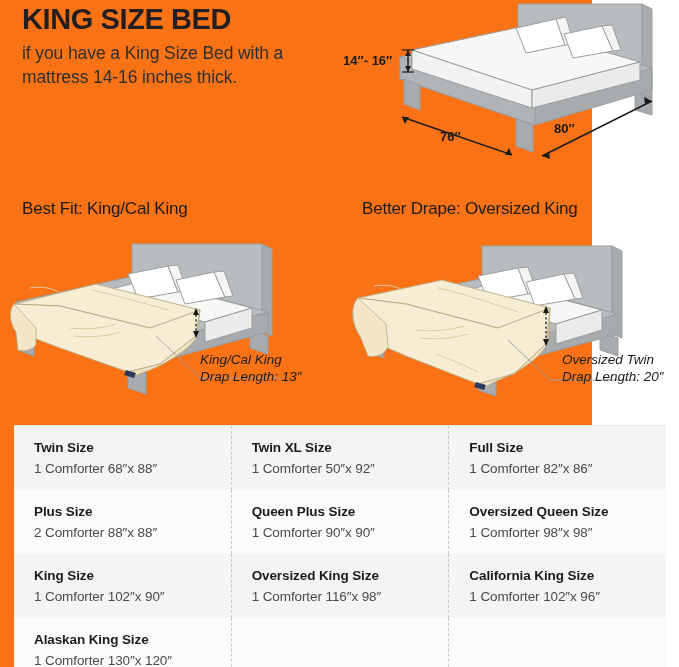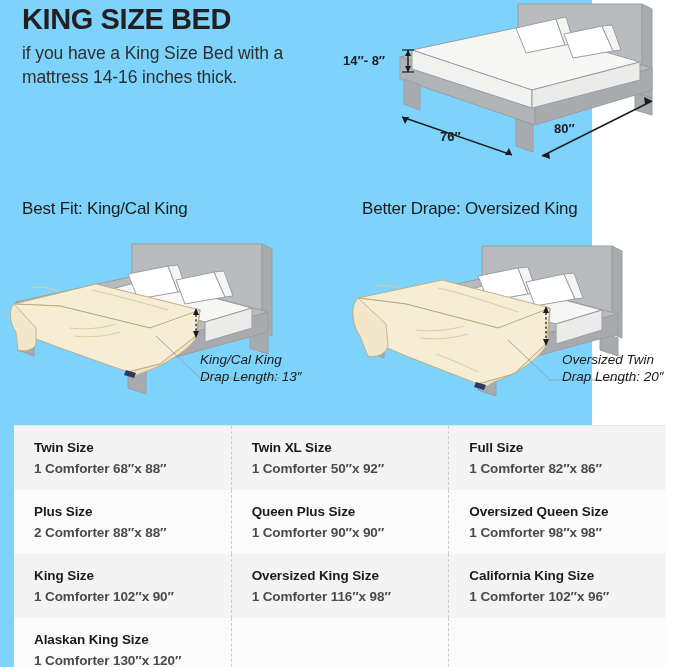--- a/index.html
+++ b/index.html
@@ -12,21 +12,21 @@
     background: #ffffff;
     font-family: "Liberation Sans", sans-serif;
     color: #231f20;
     overflow: hidden;
     position: relative;
   }
   .page {
     position: relative;
     width: 592px;
     height: 667px;
-    background: #7dd3fc;
+    background: #f97316;
   }
 
   
   .header-block {
     position: absolute;
     left: 22px;
     top: 4px;
     width: 300px;
   }
   .main-title {
@@ -120,21 +120,21 @@
   .cell-title {
     font-size: 13.5px;
     font-weight: 700;
     color: #1b1b1b;
     letter-spacing: -0.1px;
     margin-bottom: 3px;
     line-height: 1.3;
   }
   .cell-sub {
     font-size: 13.5px;
-    font-weight: 700;
+    font-weight: 400;
     color: #4a4a4a;
     letter-spacing: -0.1px;
     line-height: 1.3;
   }
   .t-cell.empty .cell-title,
   .t-cell.empty .cell-sub { visibility: hidden; }
 </style>
 </head>
 <body>
 
@@ -179,21 +179,21 @@
 
       <line x1="72" y1="117" x2="182" y2="155" stroke="#1b1b1b" stroke-width="1.4"></line>
       <polygon points="72,117 79,117 75,124" fill="#1b1b1b"></polygon>
       <polygon points="182,155 175,155 179,148" fill="#1b1b1b"></polygon>
 
       <line x1="212" y1="156" x2="322" y2="101" stroke="#1b1b1b" stroke-width="1.4"></line>
       <polygon points="212,156 219,152 220,159" fill="#1b1b1b"></polygon>
       <polygon points="322,101 315,104 314,97" fill="#1b1b1b"></polygon>
     </svg>
   </div>
-  <div class="dim-label" id="dim-thickness">14″- 8″</div>
+  <div class="dim-label" id="dim-thickness">14″- 16″</div>
   <div class="dim-label" id="dim-76">76″</div>
   <div class="dim-label" id="dim-80">80″</div>
 
   <div class="sec-heading" id="head-left">Best Fit: King/Cal King</div>
   <div class="sec-heading" id="head-right">Better Drape: Oversized King</div>
 
   <div class="diagram" id="diagram-left">
     <svg width="345" height="190" viewBox="0 0 345 190" xmlns="http://www.w3.org/2000/svg">
 
       <polygon points="132,12 262,12 262,100 132,72" fill="#b9bcbe" stroke="#9a9ea0" stroke-width="1"></polygon>

